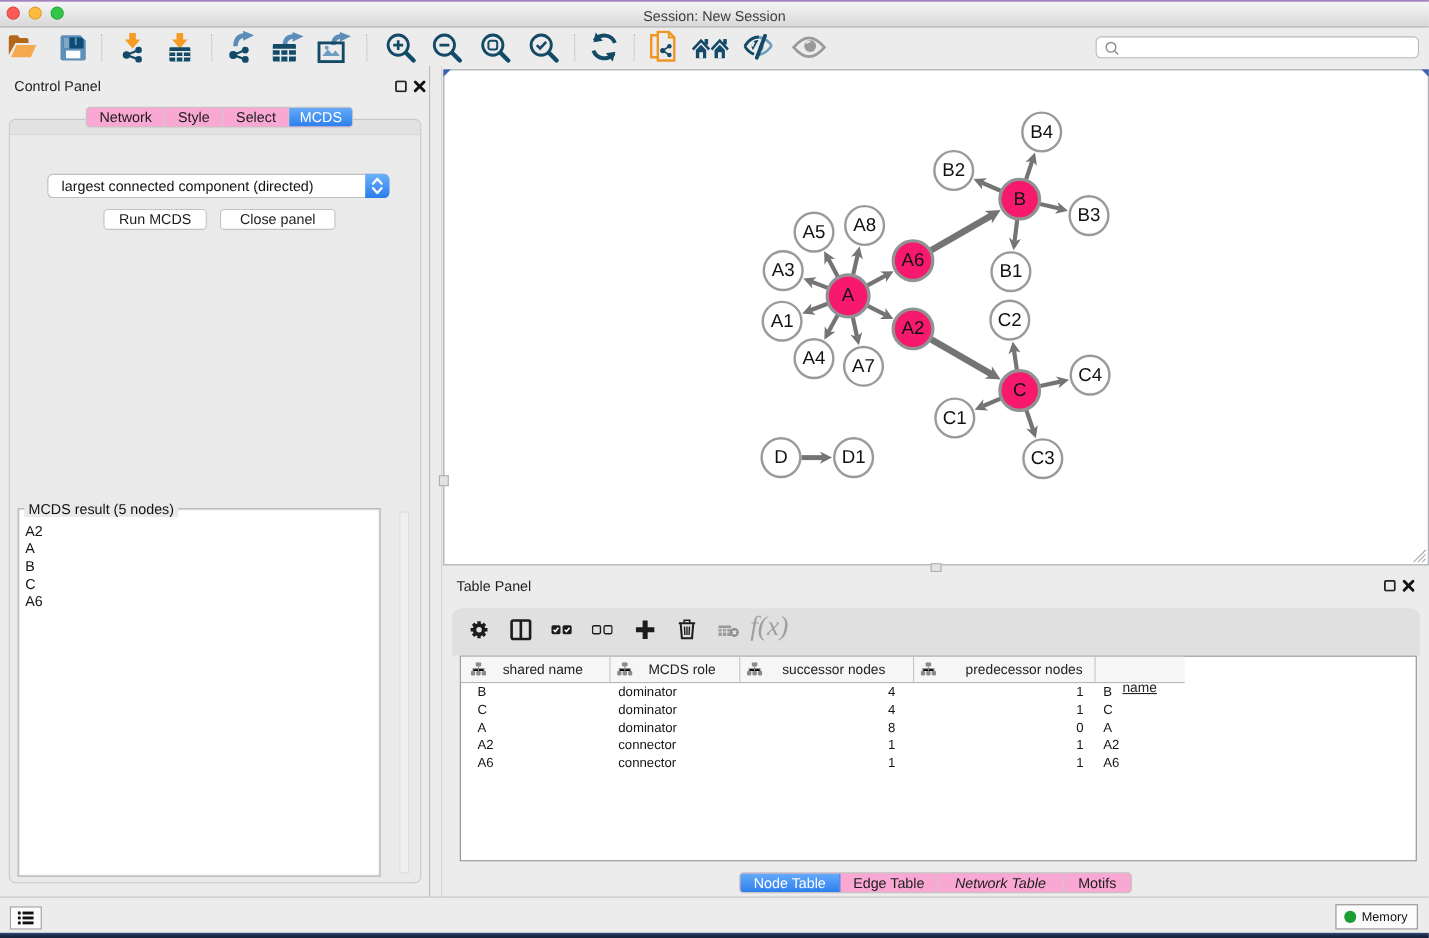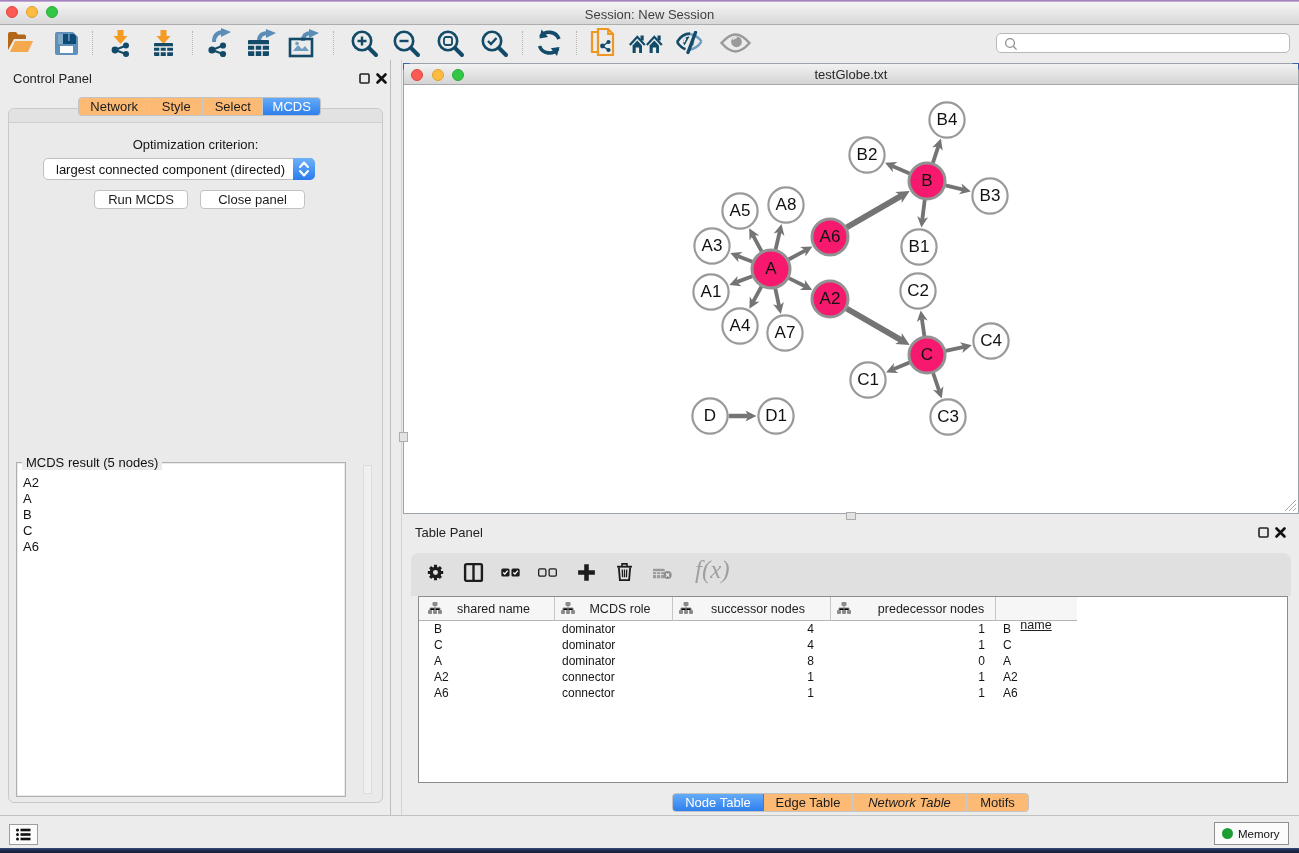--- a/index.html
+++ b/index.html
@@ -1,20 +1,20 @@
 <!DOCTYPE html>
 <html><head>
 <meta charset="utf-8">
 <style>
 * { margin:0; padding:0; box-sizing:border-box; }
 html,body { width:1299px; height:853px; overflow:hidden; }
 body { font-family:"Liberation Sans", sans-serif; background:#ececec; position:relative; color:#1a1a1a; }
 .abs { position:absolute; }
 .tl { border-radius:50%; width:12px; height:12px; position:absolute; top:7px; }
-.seg { display:flex; position:absolute; height:19px; border:1px solid #c3c3c3; border-radius:4px; background:#fdba74; font-size:13px; line-height:17px; text-align:center; overflow:hidden; }
+.seg { display:flex; position:absolute; height:19px; border:1px solid #c3c3c3; border-radius:4px; background:#f9a8d4; font-size:13px; line-height:17px; text-align:center; overflow:hidden; }
 .seg div { border-right:1px solid #c9c9c9; color:#1c1c1c; }
 .seg div:last-child { border-right:none; }
 .seg .sel { background:linear-gradient(#64abf8,#2e7fee); color:#fff; border-right-color:#2e7fee; }
 .btn { position:absolute; background:#fff; border:1px solid #c2c2c2; border-radius:4px; font-size:13px; text-align:center; color:#1c1c1c; }
 .vsep { position:absolute; width:0; border-left:1px dotted #b5b5b5; top:31px; height:24px; }
 .row { position:relative; height:16px; }
 </style>
 </head>
 <body>
 
@@ -170,23 +170,22 @@
  <div class="abs" style="left:8px;top:48px;width:375px;height:695px;background:#eaeaea;border:1px solid #c9c9c9;border-radius:6px;">
    <div style="position:absolute;left:0;top:0;width:100%;height:14px;background:#e2e2e2;border-bottom:1px solid #cfcfcf;border-radius:6px 6px 0 0;"></div>
  </div>
 
  <div class="seg" style="left:78px;top:37px;width:243px;">
    <div style="width:72px;">Network</div>
       <div style="width:53px;">Style</div>
       <div style="width:61px;">Select</div>
       <div class="sel" style="width:57px;">MCDS</div>
  </div>
- <div class="abs" style="left:0;top:77px;width:391px;text-align:center;font-size:13px;color:#151515;">Optimization criterion:</div>
-
- <div class="abs" style="left:43px;top:98px;width:272px;height:22px;background:#fff;border:1px solid #bfbfbf;border-radius:5px;">
+
+ <div class="abs" style="left:43px;top:98px;width:311px;height:22px;background:#fff;border:1px solid #bfbfbf;border-radius:5px;">
   <div style="position:absolute;left:12px;top:3px;font-size:13px;color:#111;">largest connected component (directed)</div>
   <div style="position:absolute;right:-1px;top:-1px;width:22px;height:22px;background:linear-gradient(#6db2fa,#2a7bee);border-radius:0 5px 5px 0;">
    <svg width="22" height="22" viewBox="0 0 22 22">
           <path d="M7 9 L11 4.5 L15 9" fill="none" stroke="#fff" stroke-width="2" stroke-linecap="round" stroke-linejoin="round"></path>
           <path d="M7 13 L11 17.5 L15 13" fill="none" stroke="#fff" stroke-width="2" stroke-linecap="round" stroke-linejoin="round"></path>
         </svg>
   </div>
  </div>
  <div class="btn" style="left:94px;top:130px;width:94px;height:19px;line-height:18px;">Run MCDS</div>
  <div class="btn" style="left:200px;top:130px;width:105px;height:19px;line-height:18px;">Close panel</div>
@@ -201,26 +200,20 @@
 
 <div class="abs" style="left:401px;top:60px;width:1px;height:755px;background:#d4d4d4;"></div>
 
 <div class="abs" style="left:403px;top:63px;width:896px;height:451px;border:1px solid #9da3ab;background:#fff;">
  <svg class="abs" style="left:-1px;top:-1px" width="7" height="7" viewBox="0 0 7 7">
       <path d="M0 0 L7 0 L0 7 Z" fill="#3b62ae"></path>
     </svg>
  <svg class="abs" style="right:-1px;top:-1px" width="7" height="7" viewBox="0 0 7 7">
       <path d="M0 0 L7 0 L7 7 Z" fill="#3b62ae"></path>
     </svg>
- <div style="position:relative;height:21px;background:linear-gradient(#f2f2f2,#d4d4d4);border-bottom:1px solid #a8a8a8;">
-  <div class="tl" style="left:7px;top:5px;background:#fc5a55;border:1px solid #e1443f;"></div>
-  <div class="tl" style="left:28px;top:5px;background:#fdbc40;border:1px solid #e0a032;"></div>
-  <div class="tl" style="left:48px;top:5px;background:#33c748;border:1px solid #2aab38;"></div>
-  <div style="position:absolute;left:0;width:100%;top:3px;text-align:center;font-size:13px;color:#282828;">testGlobe.txt</div>
- </div>
  <svg class="abs" style="left:0;top:22px;" width="894" height="426" viewBox="0 0 894 426" font-family="Liberation Sans, sans-serif">
 <line x1="357.6" y1="165.4" x2="349.0" y2="149.3" stroke="#747474" stroke-width="3.8"></line>
 <polygon points="345.2,142.3 355.3,149.4 349.0,149.3 345.6,154.6" fill="#747474"></polygon>
 <line x1="371.6" y1="163.5" x2="375.7" y2="145.8" stroke="#747474" stroke-width="3.8"></line>
 <polygon points="377.5,138.1 380.4,150.0 375.7,145.8 369.7,147.5" fill="#747474"></polygon>
 <line x1="348.4" y1="175.7" x2="333.6" y2="170.0" stroke="#747474" stroke-width="3.8"></line>
 <polygon points="326.3,167.1 338.5,166.0 333.6,170.0 334.5,176.2" fill="#747474"></polygon>
 <line x1="348.3" y1="190.2" x2="332.7" y2="196.1" stroke="#747474" stroke-width="3.8"></line>
 <polygon points="325.3,199.0 333.6,189.9 332.7,196.1 337.5,200.2" fill="#747474"></polygon>
 <line x1="357.4" y1="200.6" x2="349.1" y2="215.8" stroke="#747474" stroke-width="3.8"></line>
@@ -351,21 +344,21 @@
 <svg class="abs" style="left:242px;top:15px" width="19" height="11" viewBox="0 0 26 15">
  <g fill="#9a9a9a">
           <rect x="0" y="1" width="16" height="13" rx="1"></rect>
         </g>
  <g stroke="#e3e3e3" stroke-width="1.3">
           <path d="M0 5 L16 5 M0 9 L16 9 M5 5 L5 14 M10.5 5 L10.5 14"></path>
         </g>
  <circle cx="20" cy="9.5" r="5.5" fill="#8e8e8e"></circle>
  <path d="M17.8 7.3 L22.2 11.7 M22.2 7.3 L17.8 11.7" stroke="#f2f2f2" stroke-width="1.7"></path>
 </svg>
-<div class="abs" style="left:284px;top:3px;font-family:'Liberation Serif',serif;font-style:italic;font-size:25px;color:#a0a0a0;">f(x)</div>
+<div class="abs" style="left:271px;top:3px;font-family:'Liberation Serif',serif;font-style:italic;font-size:25px;color:#a0a0a0;">f(x)</div>
 </div>
 
  <div class="abs" style="left:16px;top:80px;width:870px;height:187px;background:#fff;border:1px solid #8c8c8c;">
   <div class="abs" style="left:0;top:0;width:658px;height:24px;background:#f6f6f6;border-bottom:1px solid #b6b6b6;font-size:12.5px;color:#222;">
         <svg style="position:absolute;left:9px;top:5px" width="14" height="13" viewBox="0 0 14 13">
           <g fill="#8a8a8a">
             <rect x="4.5" y="0" width="5" height="4" rx="1"></rect>
             <rect x="0" y="8" width="4" height="4" rx="1"></rect>
             <rect x="5" y="8" width="4" height="4" rx="1"></rect>
             <rect x="10" y="8" width="4" height="4" rx="1"></rect>

